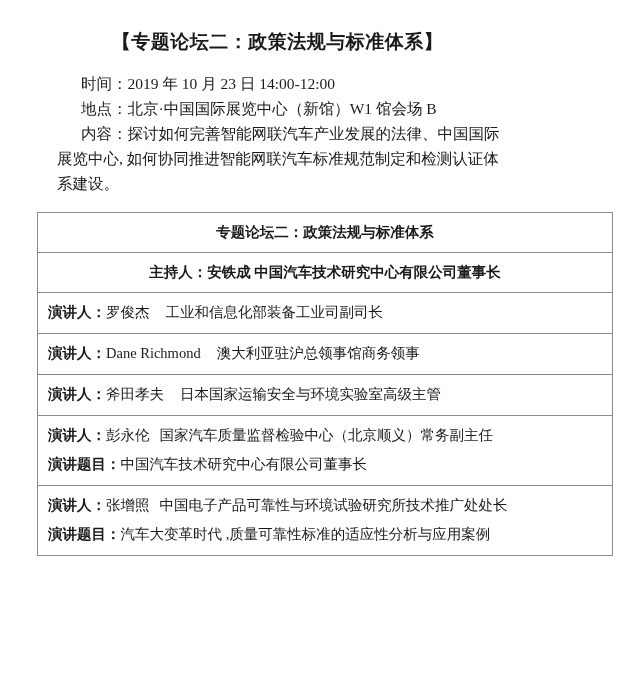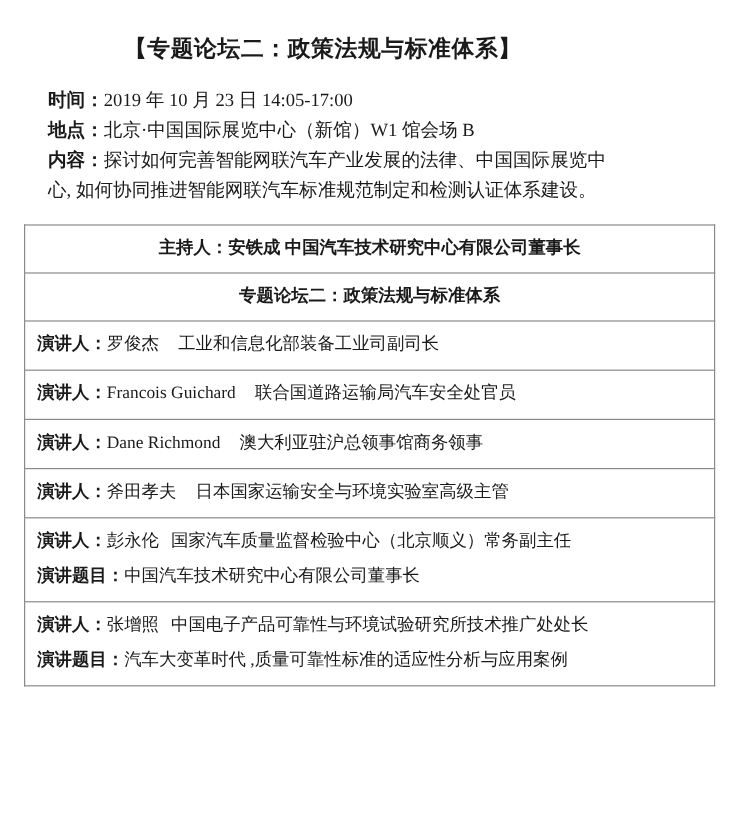--- a/index.html
+++ b/index.html
@@ -11,21 +11,21 @@
     height: 684px;
     background: #ffffff;
     font-family: "Liberation Serif", "DejaVu Serif", serif;
     color: #1a1a1a;
     overflow: hidden;
   }
   .page {
     width: 540px;
     height: 684px;
     box-sizing: border-box;
-    padding: 22px 22px 10px 20px;
+    padding: 22px 22px 10px 37px;
     position: relative;
   }
   .doc-title {
     text-align: center;
     font-size: 19px;
     font-weight: bold;
     letter-spacing: 0.5px;
     margin: 8px 0 16px 0;
     line-height: 1.3;
   }
@@ -33,21 +33,22 @@
     font-size: 15.5px;
     line-height: 1.62;
     margin: 0 0 4px 0;
     padding-left: 20px;
     padding-right: 10px;
   }
   .meta-line {
     white-space: normal;
   }
   .meta-label {
-    font-weight: bold;
+    font-weight: normal;
+    margin-left: 24px;
   }
   table.program {
     margin-top: 16px;
     width: 576px;
     border-collapse: collapse;
     table-layout: fixed;
   }
   table.program td {
     border: 1px solid #8a8a8a;
     padding: 9px 10px 9px 10px;
@@ -92,55 +93,48 @@
 </style>
 </head>
 <body>
 
 <div class="page">
 
   <div class="doc-title">【专题论坛二：政策法规与标准体系】</div>
 
   <div class="meta">
     <div class="meta-line">
-      <span class="meta-label">时间：</span><span>2019 年 10 月 23 日 14:05-17:00</span>
+      <span class="meta-label">时间：</span><span>2019 年 10 月 23 日 14:00-12:00</span>
     </div>
     <div class="meta-line">
       <span class="meta-label">地点：</span><span>北京·中国国际展览中心（新馆）W1 馆会场 B</span>
     </div>
     <div class="meta-line">
       <span class="meta-label">内容：</span><span>探讨如何完善智能网联汽车产业发展的法律、中国国际展览中心, 如何协同推进智能网联汽车标准规范制定和检测认证体系建设。</span>
     </div>
   </div>
 
   <table class="program">
     <tbody>
       <tr>
-        <td class="host">主持人：安铁成 中国汽车技术研究中心有限公司董事长</td>
+        <td class="head">专题论坛二：政策法规与标准体系</td>
       </tr>
       <tr>
-        <td class="head">专题论坛二：政策法规与标准体系</td>
+        <td class="host">主持人：安铁成 中国汽车技术研究中心有限公司董事长</td>
       </tr>
 
       <tr>
         <td>
           <span class="cell-line">
             <span class="row-label">演讲人：</span><span class="spk-name">罗俊杰</span><span class="gap-wide"></span><span>工业和信息化部装备工业司副司长</span>
           </span>
         </td>
       </tr>
 
 
-      <tr>
-        <td>
-          <span class="cell-line">
-            <span class="row-label">演讲人：</span><span class="spk-name">Francois Guichard</span><span class="gap-wide"></span><span>联合国道路运输局汽车安全处官员</span>
-          </span>
-        </td>
-      </tr>
 
       <tr>
         <td>
           <span class="cell-line">
             <span class="row-label">演讲人：</span><span class="spk-name">Dane Richmond</span><span class="gap-wide"></span><span>澳大利亚驻沪总领事馆商务领事</span>
           </span>
         </td>
       </tr>
 
       <tr>

